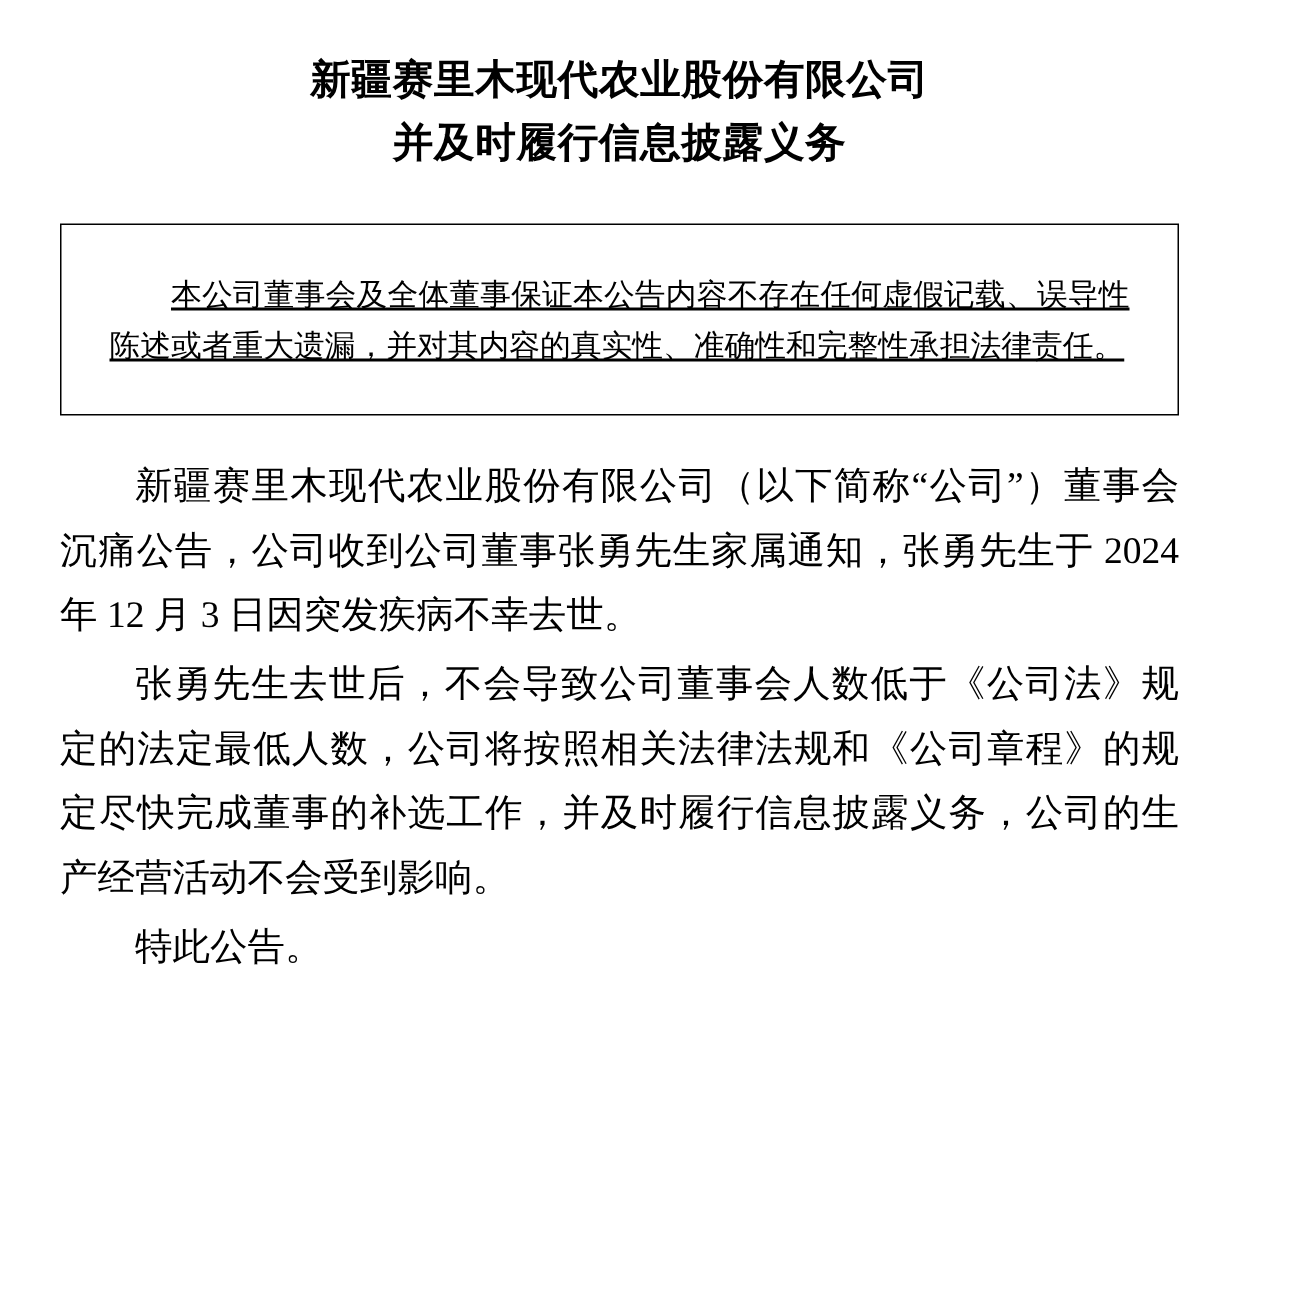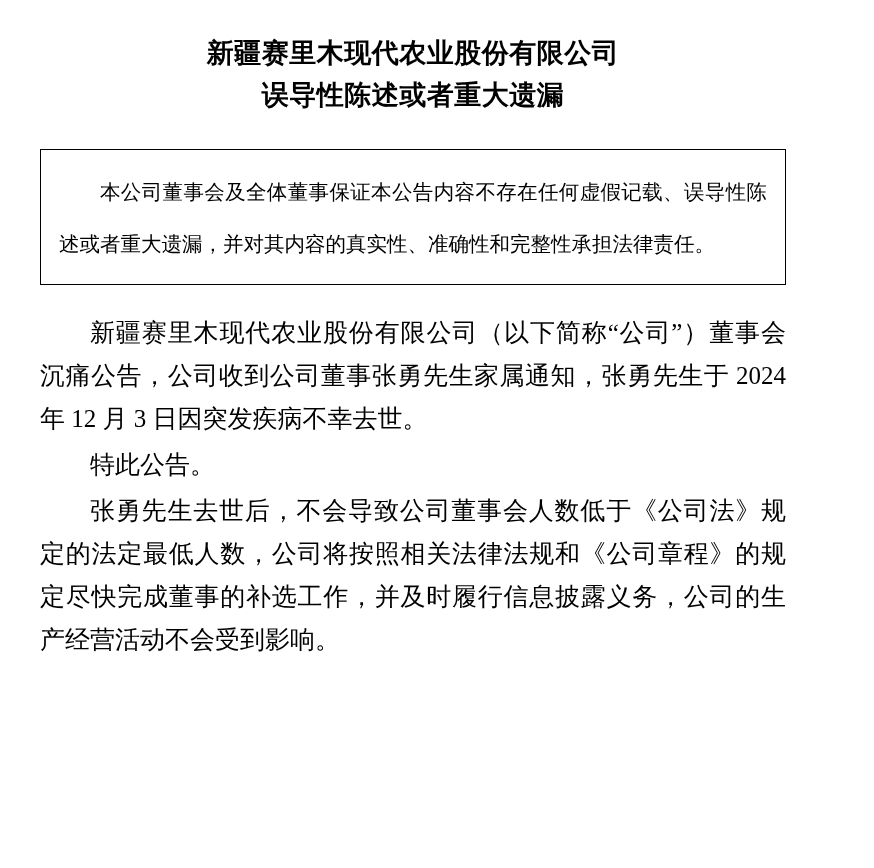--- a/index.html
+++ b/index.html
@@ -33,25 +33,26 @@
     display: block;
   }
   .disclaimer-box {
     margin: 33px 4px 0 4px;
     border: 1px solid #000000;
     box-sizing: border-box;
     padding: 16px 18px 14px 18px;
   }
   .disclaimer-text {
     font-size: 20.5px;
-    line-height: 52px;
+    line-height: 34px;
     text-align: justify;
     text-justify: inter-ideograph;
     text-indent: 2em;
-    margin: 0;
+    margin: 14px;
+    text-decoration: underline;
   }
   .body-block {
     margin-top: 26px;
   }
   .para {
     font-size: 25px;
     line-height: 43px;
     text-align: justify;
     text-justify: inter-ideograph;
     text-indent: 2em;
@@ -61,26 +62,26 @@
     margin-top: 3px;
   }
 </style>
 </head>
 <body>
 
 <div class="page">
 
   <div class="doc-title">
     <span class="line">新疆赛里木现代农业股份有限公司</span>
-    <span class="line">误导性陈述或者重大遗漏</span>
+    <span class="line">并及时履行信息披露义务</span>
   </div>
 
   <div class="disclaimer-box">
     <p class="disclaimer-text">本公司董事会及全体董事保证本公告内容不存在任何虚假记载、误导性陈述或者重大遗漏，并对其内容的真实性、准确性和完整性承担法律责任。</p>
   </div>
 
   <div class="body-block">
     <p class="para">新疆赛里木现代农业股份有限公司（以下简称“公司”）董事会沉痛公告，公司收到公司董事张勇先生家属通知，张勇先生于 2024 年 12 月 3 日因突发疾病不幸去世。</p>
+    <p class="para">张勇先生去世后，不会导致公司董事会人数低于《公司法》规定的法定最低人数，公司将按照相关法律法规和《公司章程》的规定尽快完成董事的补选工作，并及时履行信息披露义务，公司的生产经营活动不会受到影响。</p>
     <p class="para">特此公告。</p>
-    <p class="para">张勇先生去世后，不会导致公司董事会人数低于《公司法》规定的法定最低人数，公司将按照相关法律法规和《公司章程》的规定尽快完成董事的补选工作，并及时履行信息披露义务，公司的生产经营活动不会受到影响。</p>
   </div>
 
 </div>
 
 </body></html>

